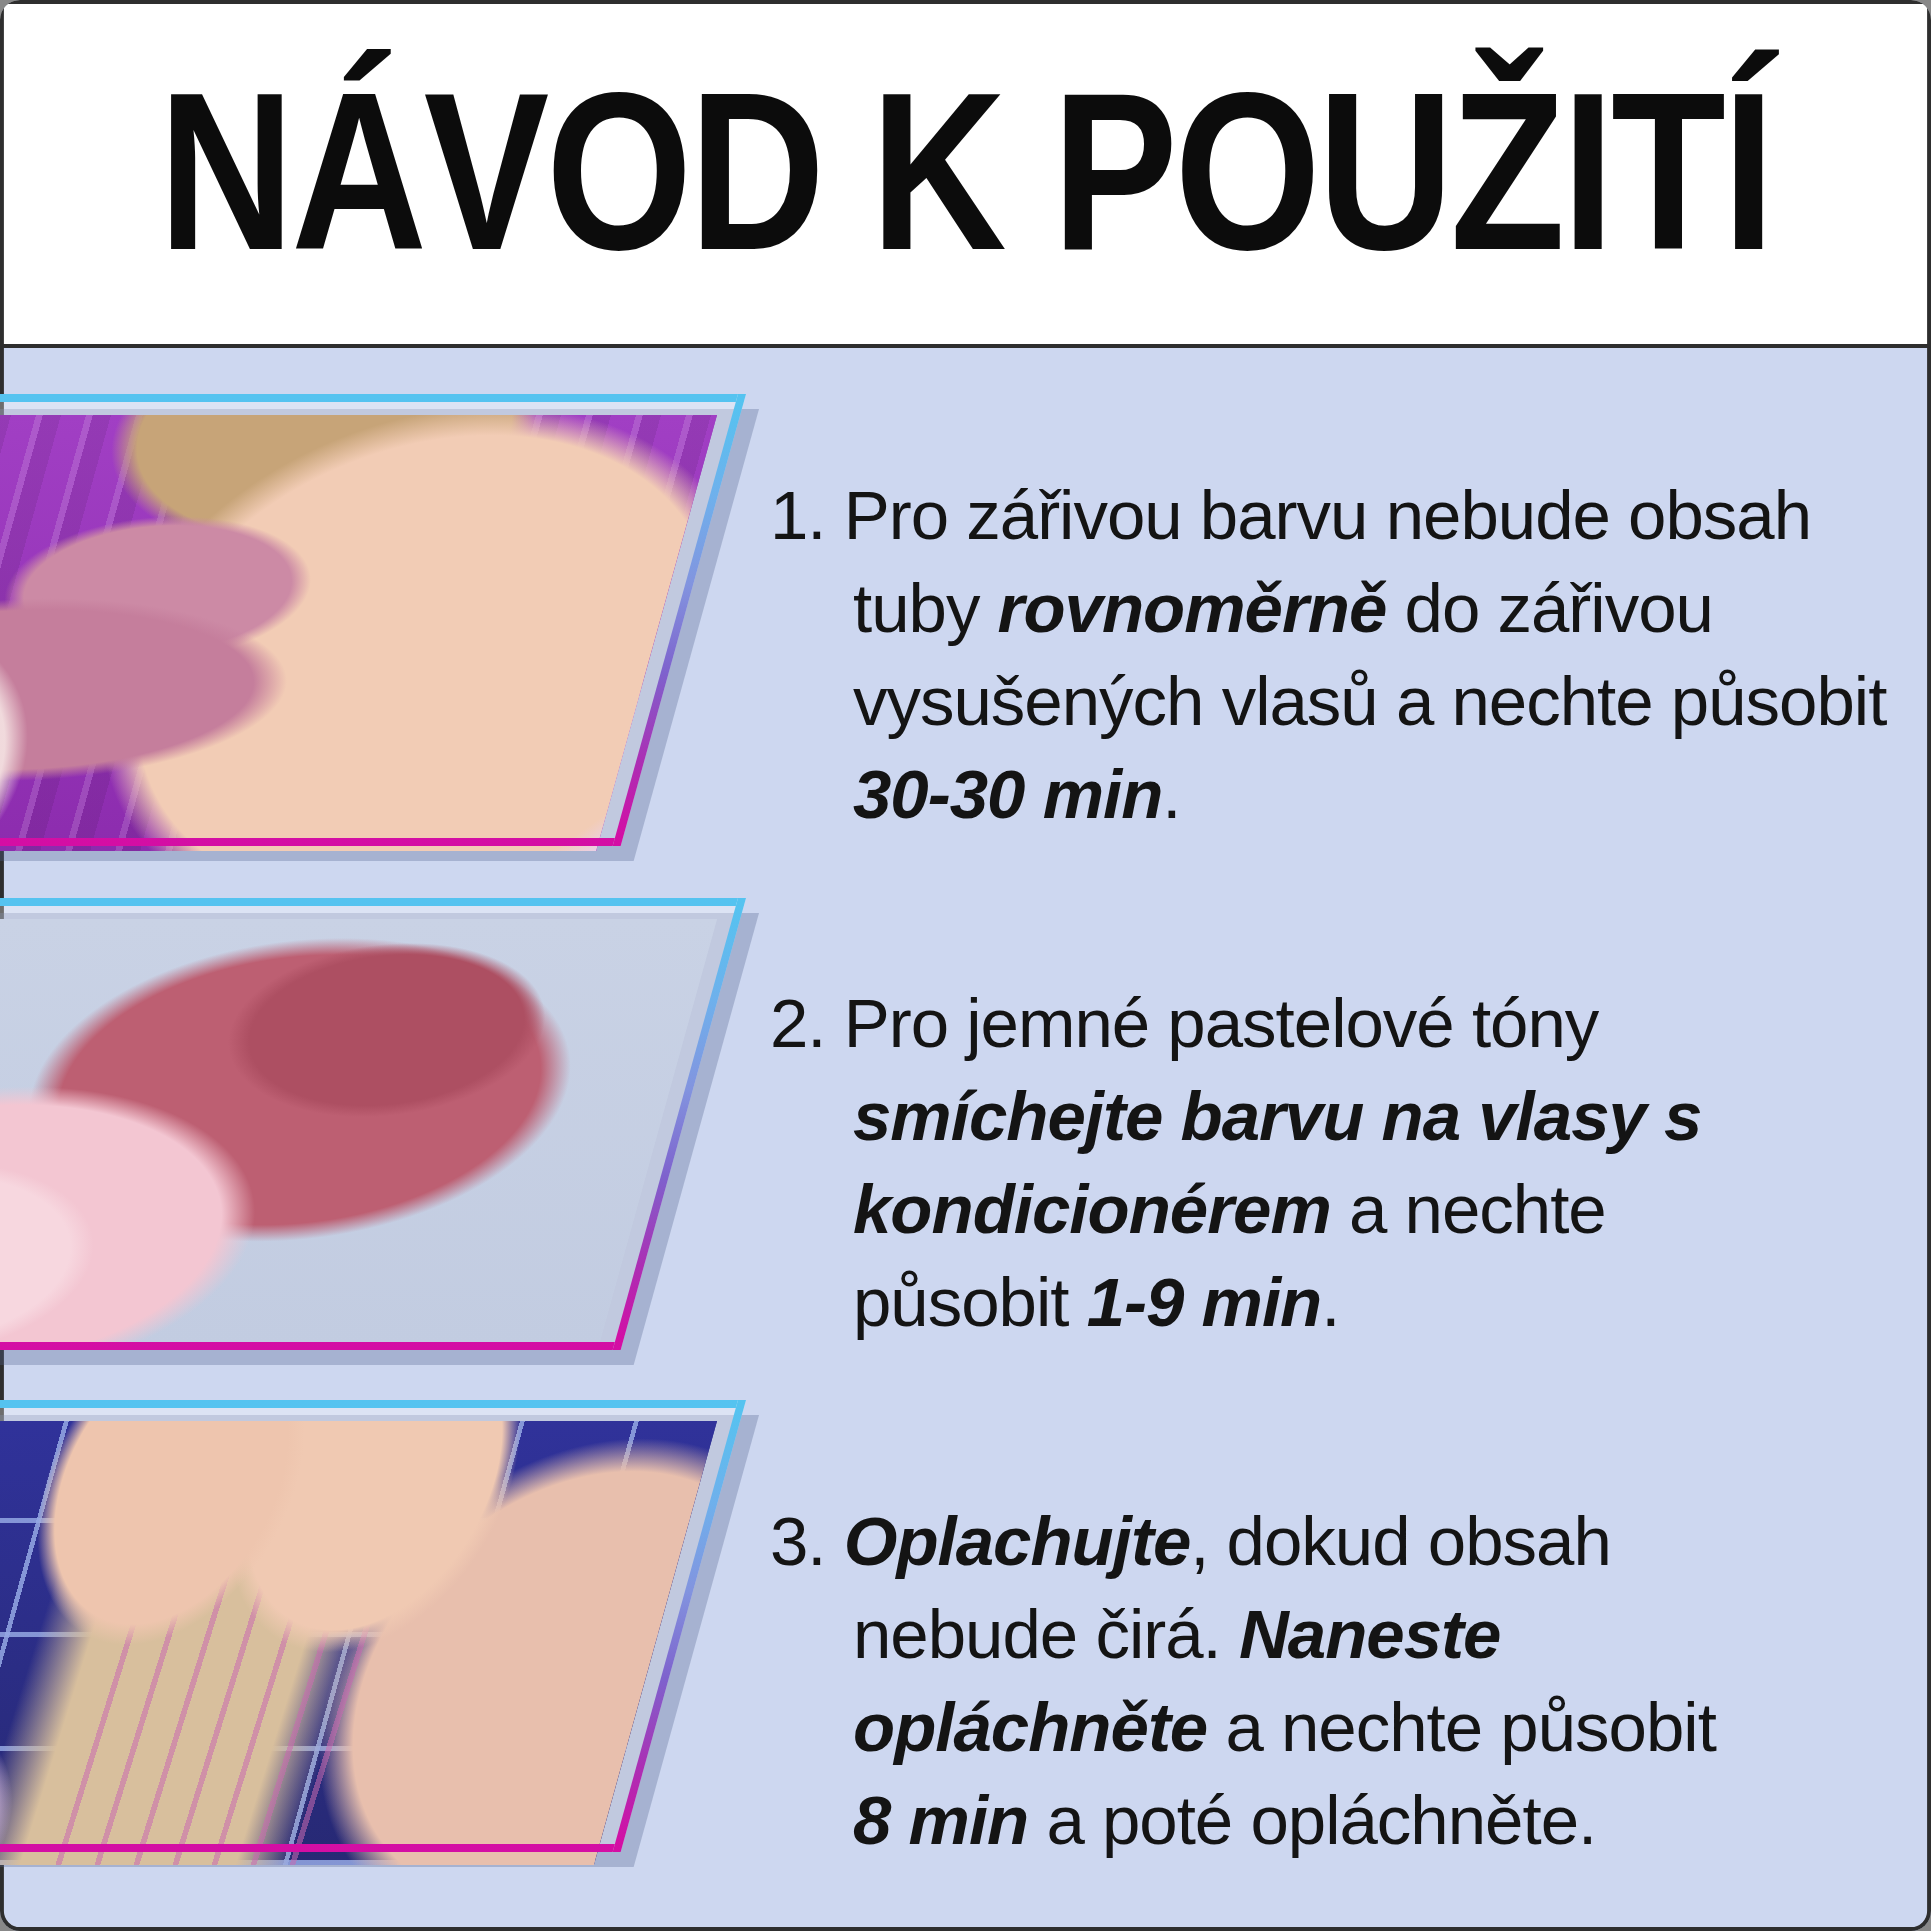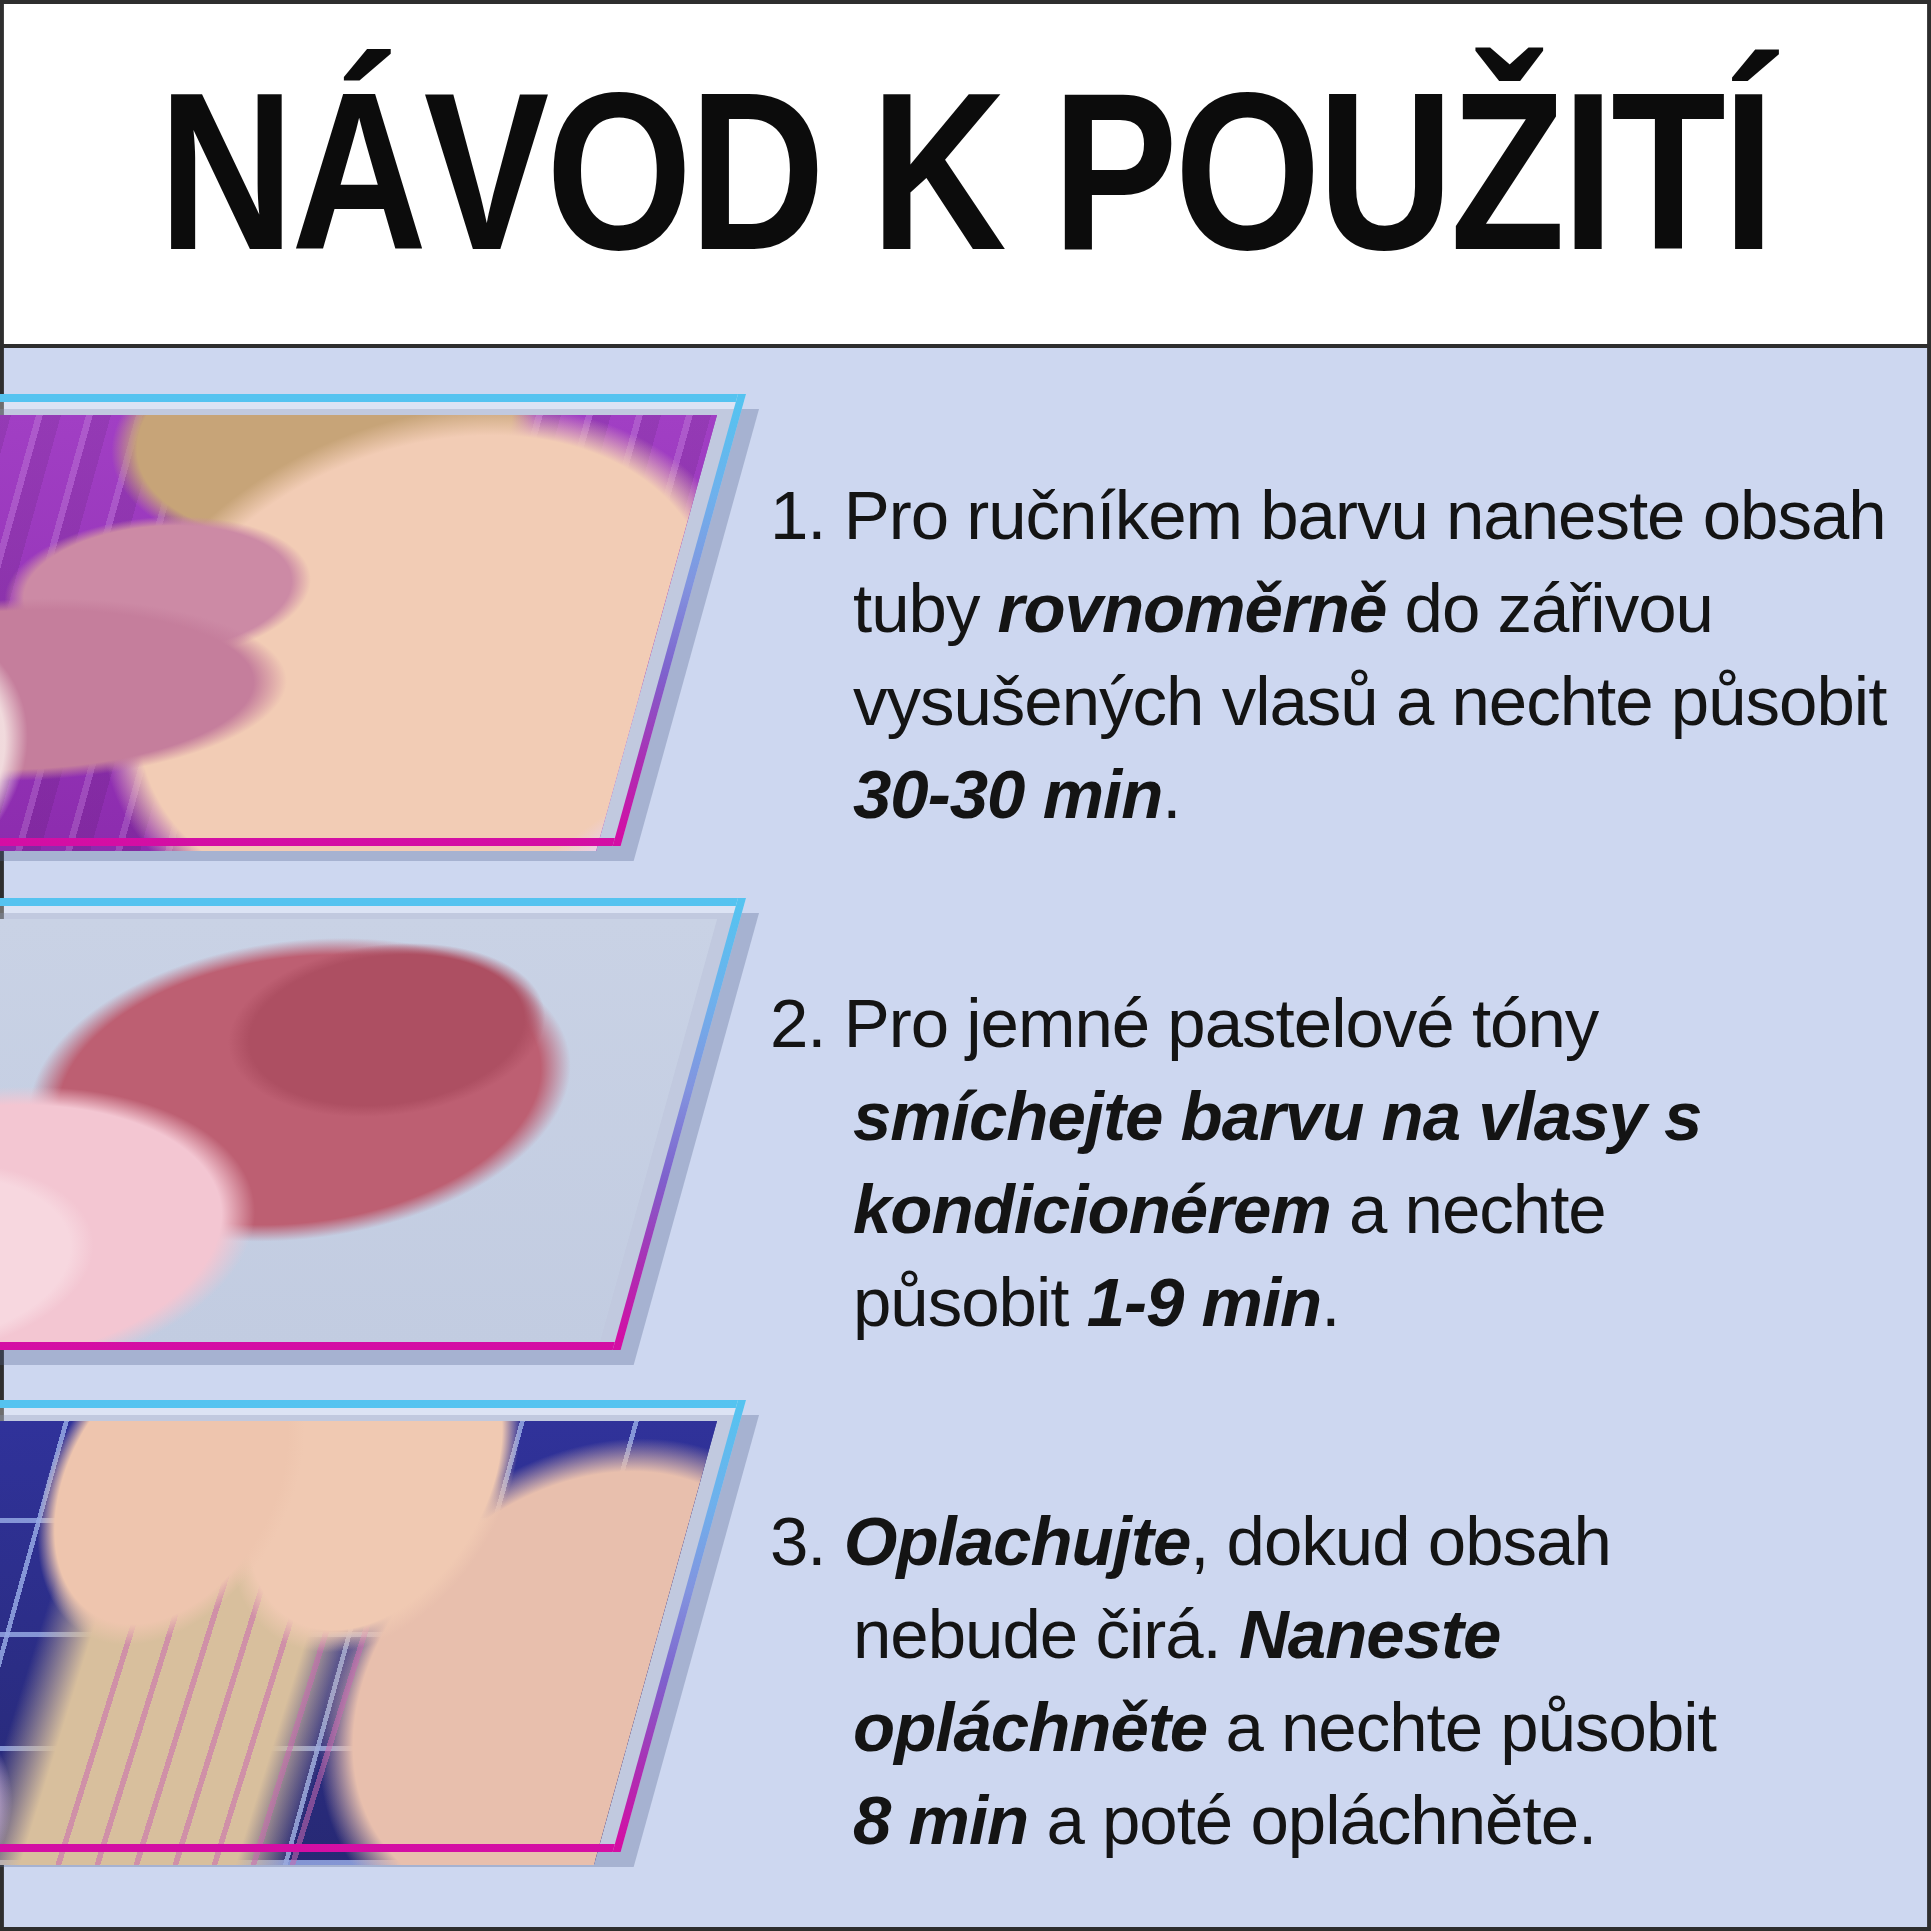--- a/index.html
+++ b/index.html
@@ -1,20 +1,21 @@
 <!DOCTYPE html>
 <html><head>
 <meta charset="utf-8">
 <style>
   html,body{margin:0;padding:0;}
   body{font-family:"Liberation Sans",sans-serif;background:#888;}
   .canvas{
     position:relative;width:1931px;height:1931px;overflow:hidden;
     background:#cdd7f0;
     box-shadow:inset 0 0 0 3.9px #2e2e2e;
+    border-radius:20px;
   }
   
   .header{
     position:absolute;top:0;left:0;width:1931px;height:348px;background:#ffffff;
     display:flex;align-items:center;justify-content:center;
     box-shadow:inset 0 0 0 3.9px #2e2e2e;
   }
   .title{
     font-size:224px;font-weight:bold;color:#0c0c0c;line-height:1;
     letter-spacing:-3.9px;white-space:nowrap;
@@ -114,21 +115,21 @@
   <div class="p2 panel-fill"></div>
   <div class="p2 photo photo-2"></div>
   <div class="p2 panel-border"></div>
 
   <div class="p3 panel-shadow"></div>
   <div class="p3 panel-fill"></div>
   <div class="p3 photo photo-3"></div>
   <div class="p3 panel-border"></div>
 
   <div class="step step-1">
-      <div class="line first"><span>1. </span><span>Pro ručníkem barvu naneste obsah</span></div>
+      <div class="line first"><span>1. </span><span>Pro zářivou barvu nebude obsah</span></div>
       <div class="line"><span>tuby </span><b>rovnoměrně</b><span> do zářivou</span></div>
       <div class="line"><span>vysušených vlasů a nechte působit</span></div>
       <div class="line"><b>30-30 min</b><span>.</span></div>
     </div>
   <div class="step step-2">
       <div class="line first"><span>2. </span><span>Pro jemné pastelové tóny</span></div>
       <div class="line"><b>smíchejte barvu na vlasy s</b></div>
       <div class="line"><b>kondicionérem</b><span> a nechte</span></div>
       <div class="line"><span>působit </span><b>1-9 min</b><span>.</span></div>
     </div>

